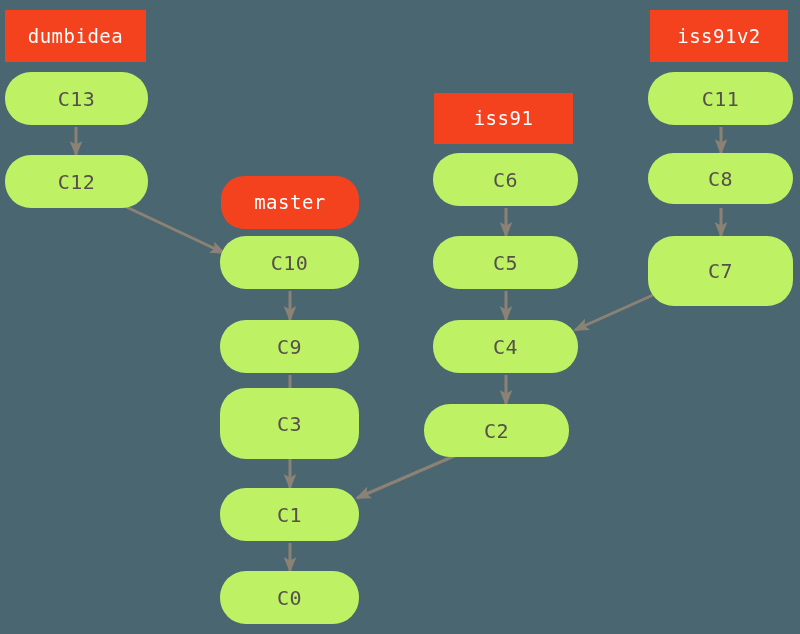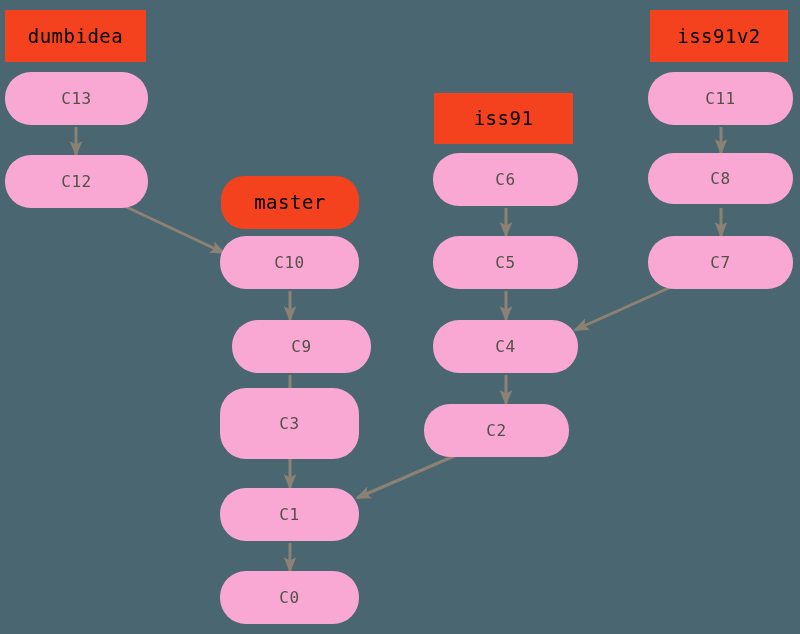--- a/index.html
+++ b/index.html
@@ -22,39 +22,39 @@
     position: absolute;
     left: 0;
     top: 0;
     width: 800px;
     height: 634px;
     pointer-events: none;
   }
   .commit-node {
     position: absolute;
     box-sizing: border-box;
-    background: #f9a8d4;
+    background: #bef264;
     border-radius: 26px;
     display: flex;
     align-items: center;
     justify-content: center;
     color: #55504a;
     font-family: "DejaVu Sans Mono", "Liberation Mono", monospace;
-    font-size: 16px;
+    font-size: 20px;
     letter-spacing: 0.5px;
     line-height: 1;
   }
   .branch-label {
     position: absolute;
     box-sizing: border-box;
     background: #f4421e;
     display: flex;
     align-items: center;
     justify-content: center;
-    color: #000000;
+    color: #ffffff;
     font-family: "DejaVu Sans Mono", "Liberation Mono", monospace;
     font-size: 19px;
     letter-spacing: 0.5px;
     line-height: 1;
   }
 </style>
 </head>
 <body>
 
 <div id="diagram">
@@ -79,31 +79,31 @@
         <line x1="721" y1="127" x2="721" y2="153" stroke="#8b8275" stroke-width="3" marker-end="url(#arrowhead)"></line>
         <line x1="721" y1="208" x2="721" y2="236" stroke="#8b8275" stroke-width="3" marker-end="url(#arrowhead)"></line>
         <line x1="671" y1="287" x2="575" y2="330" stroke="#8b8275" stroke-width="3" marker-end="url(#arrowhead)"></line>
       </g>
   </svg>
 
   <div id="nodes-group">
       <div class="commit-node" style="left: 5px; top: 72px; width: 143px; height: 53px;">C13</div>
       <div class="commit-node" style="left: 5px; top: 155px; width: 143px; height: 53px;">C12</div>
       <div class="commit-node" style="left: 220px; top: 236px; width: 139px; height: 53px; text-align: right;">C10</div>
-      <div class="commit-node" style="left: 232px; top: 320px; width: 139px; height: 53px;">C9</div>
+      <div class="commit-node" style="left: 220px; top: 320px; width: 139px; height: 53px;">C9</div>
       <div class="commit-node" style="left: 220px; top: 388px; width: 139px; height: 71px;">C3</div>
       <div class="commit-node" style="left: 220px; top: 488px; width: 139px; height: 53px;">C1</div>
       <div class="commit-node" style="left: 220px; top: 571px; width: 139px; height: 53px;">C0</div>
       <div class="commit-node" style="left: 433px; top: 153px; width: 145px; height: 53px;">C6</div>
       <div class="commit-node" style="left: 433px; top: 236px; width: 145px; height: 53px;">C5</div>
       <div class="commit-node" style="left: 433px; top: 320px; width: 145px; height: 53px;">C4</div>
       <div class="commit-node" style="left: 424px; top: 404px; width: 145px; height: 53px;">C2</div>
       <div class="commit-node" style="left: 648px; top: 72px; width: 145px; height: 53px;">C11</div>
       <div class="commit-node" style="left: 648px; top: 153px; width: 145px; height: 51px;">C8</div>
-      <div class="commit-node" style="left: 648px; top: 236px; width: 145px; height: 53px;">C7</div>
+      <div class="commit-node" style="left: 648px; top: 236px; width: 145px; height: 70px;">C7</div>
     </div>
   <div id="labels-group">
       <div class="branch-label" style="left: 5px; top: 10px; width: 141px; height: 52px;">dumbidea</div>
       <div class="branch-label" style="left: 221px; top: 176px; width: 138px; height: 53px; border-radius: 23px;">master</div>
       <div class="branch-label" style="left: 434px; top: 93px; width: 139px; height: 51px;">iss91</div>
       <div class="branch-label" style="left: 650px; top: 10px; width: 138px; height: 52px;">iss91v2</div>
     </div>
 
 </div>
 

